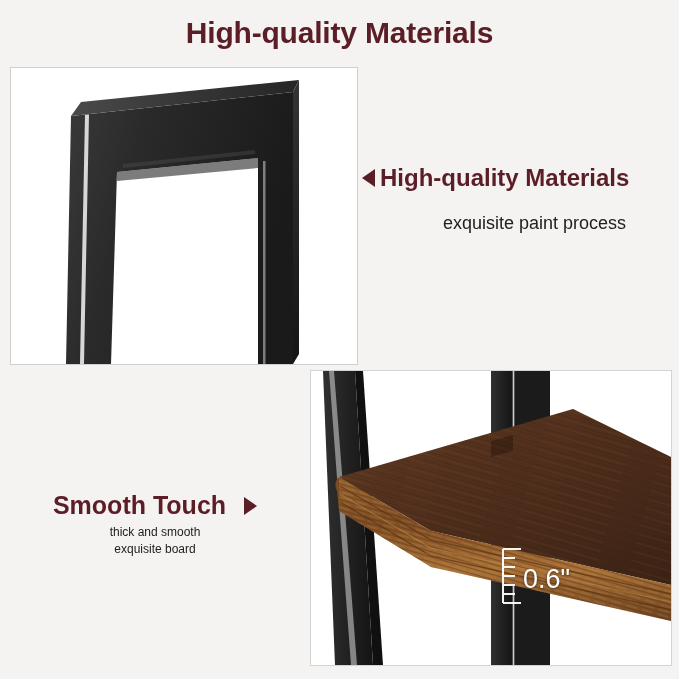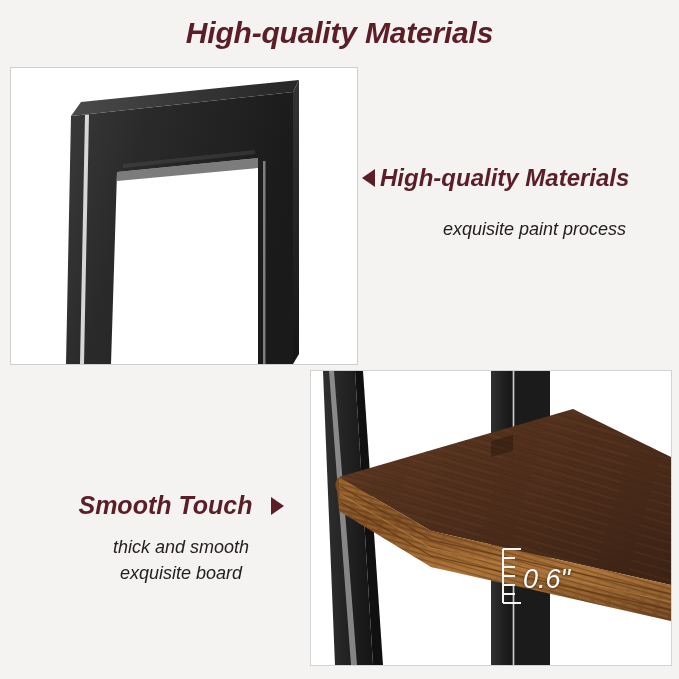--- a/index.html
+++ b/index.html
@@ -12,21 +12,20 @@
     background: #f4f3f2;
     font-family: "Liberation Sans", sans-serif;
     overflow: hidden;
     position: relative;
   }
   .stage {
     position: absolute;
     inset: 0;
     width: 664px;
     height: 679px;
-    font-style: italic;
   }
 
   
   .page-title {
     position: absolute;
     left: 0;
     top: 16px;
     width: 679px;
     text-align: center;
     font-size: 30px;
@@ -87,44 +86,44 @@
     font-size: 24px;
     font-weight: bold;
     color: #5b1d26;
     line-height: 1.1;
     white-space: nowrap;
   }
   .subline {
     font-size: 18px;
     color: #25201f;
     line-height: 1.35;
-    margin-top: 26px;
+    margin-top: 20px;
     text-align: center;
     padding-left: 28px;
   }
 
   
   .callout-left {
     position: absolute;
-    left: 42px;
+    left: 16px;
     top: 492px;
     width: 278px;
   }
   .callout-left .headline-row {
     display: flex;
     align-items: center;
     justify-content: center;
     gap: 18px;
     white-space: nowrap;
   }
   .callout-left .headline { font-size: 25px; }
   .callout-left .subline {
     padding-left: 0;
-    margin-top: 14px;
-    font-size: 18px;
+    margin-top: 4px;
+    font-size: 12px;
     line-height: 1.45;
   }
 
   
   .panel-shelf {
     position: absolute;
     left: 310px;
     top: 370px;
     width: 362px;
     height: 296px;

